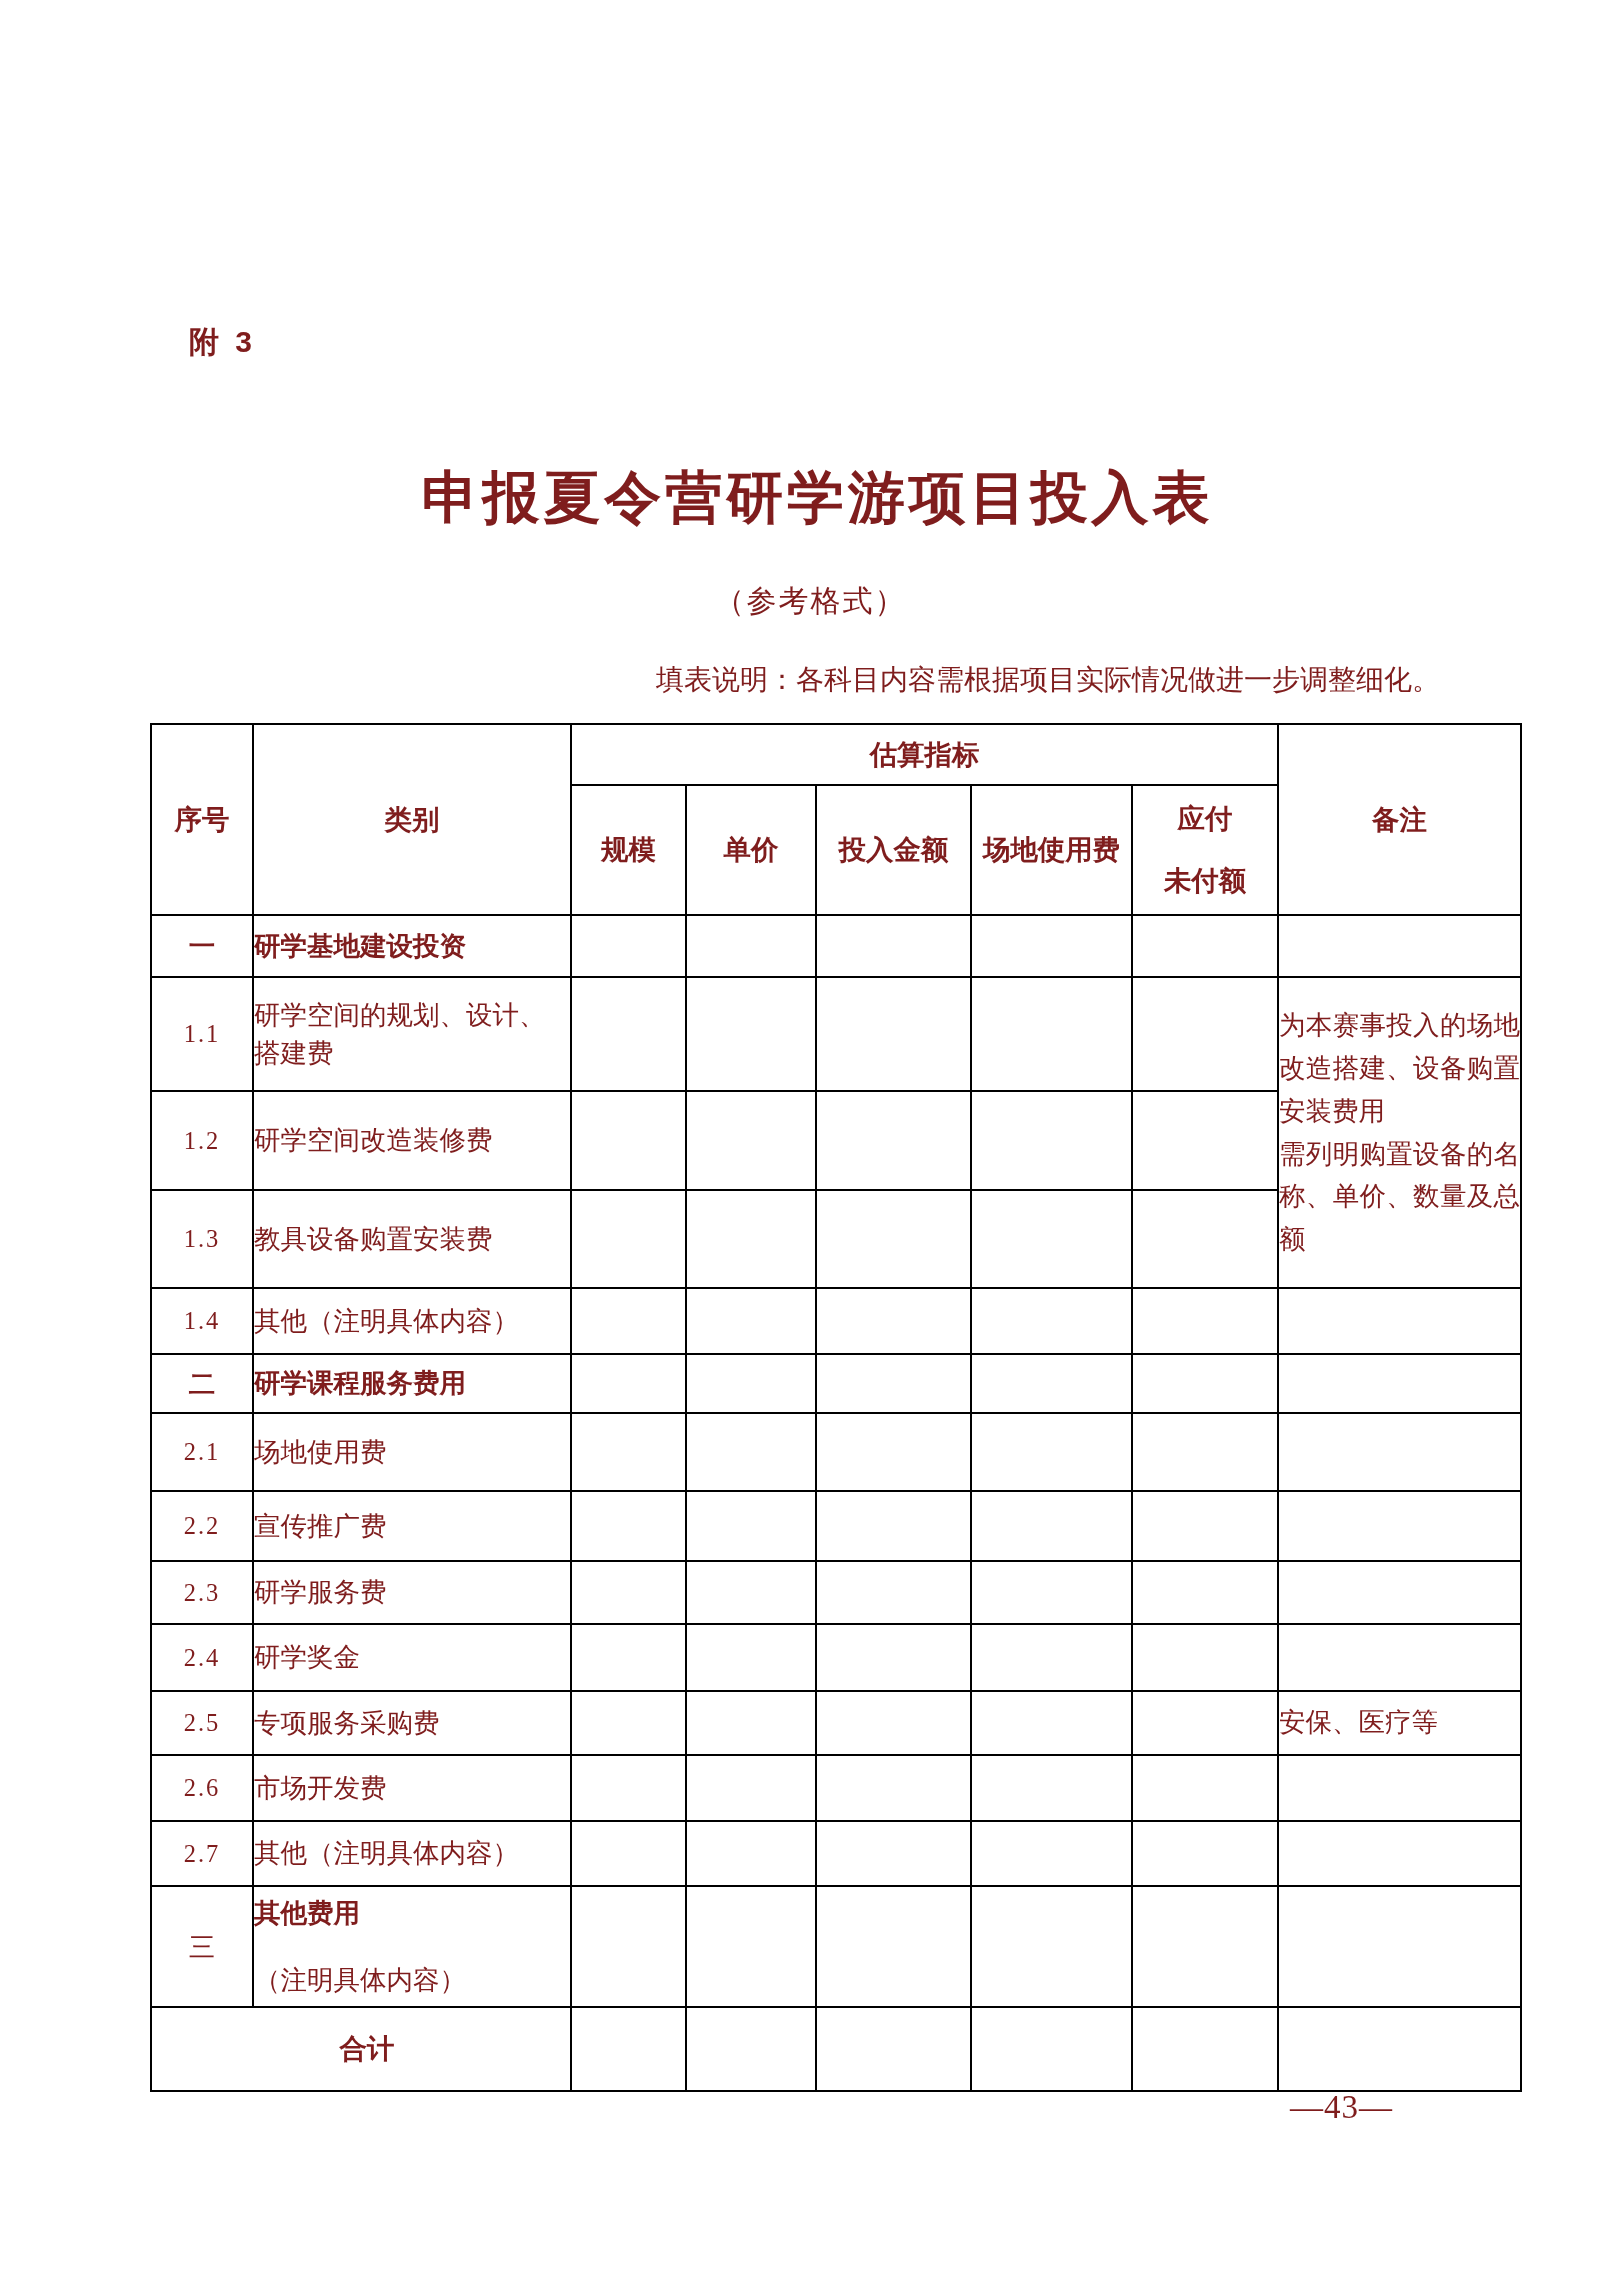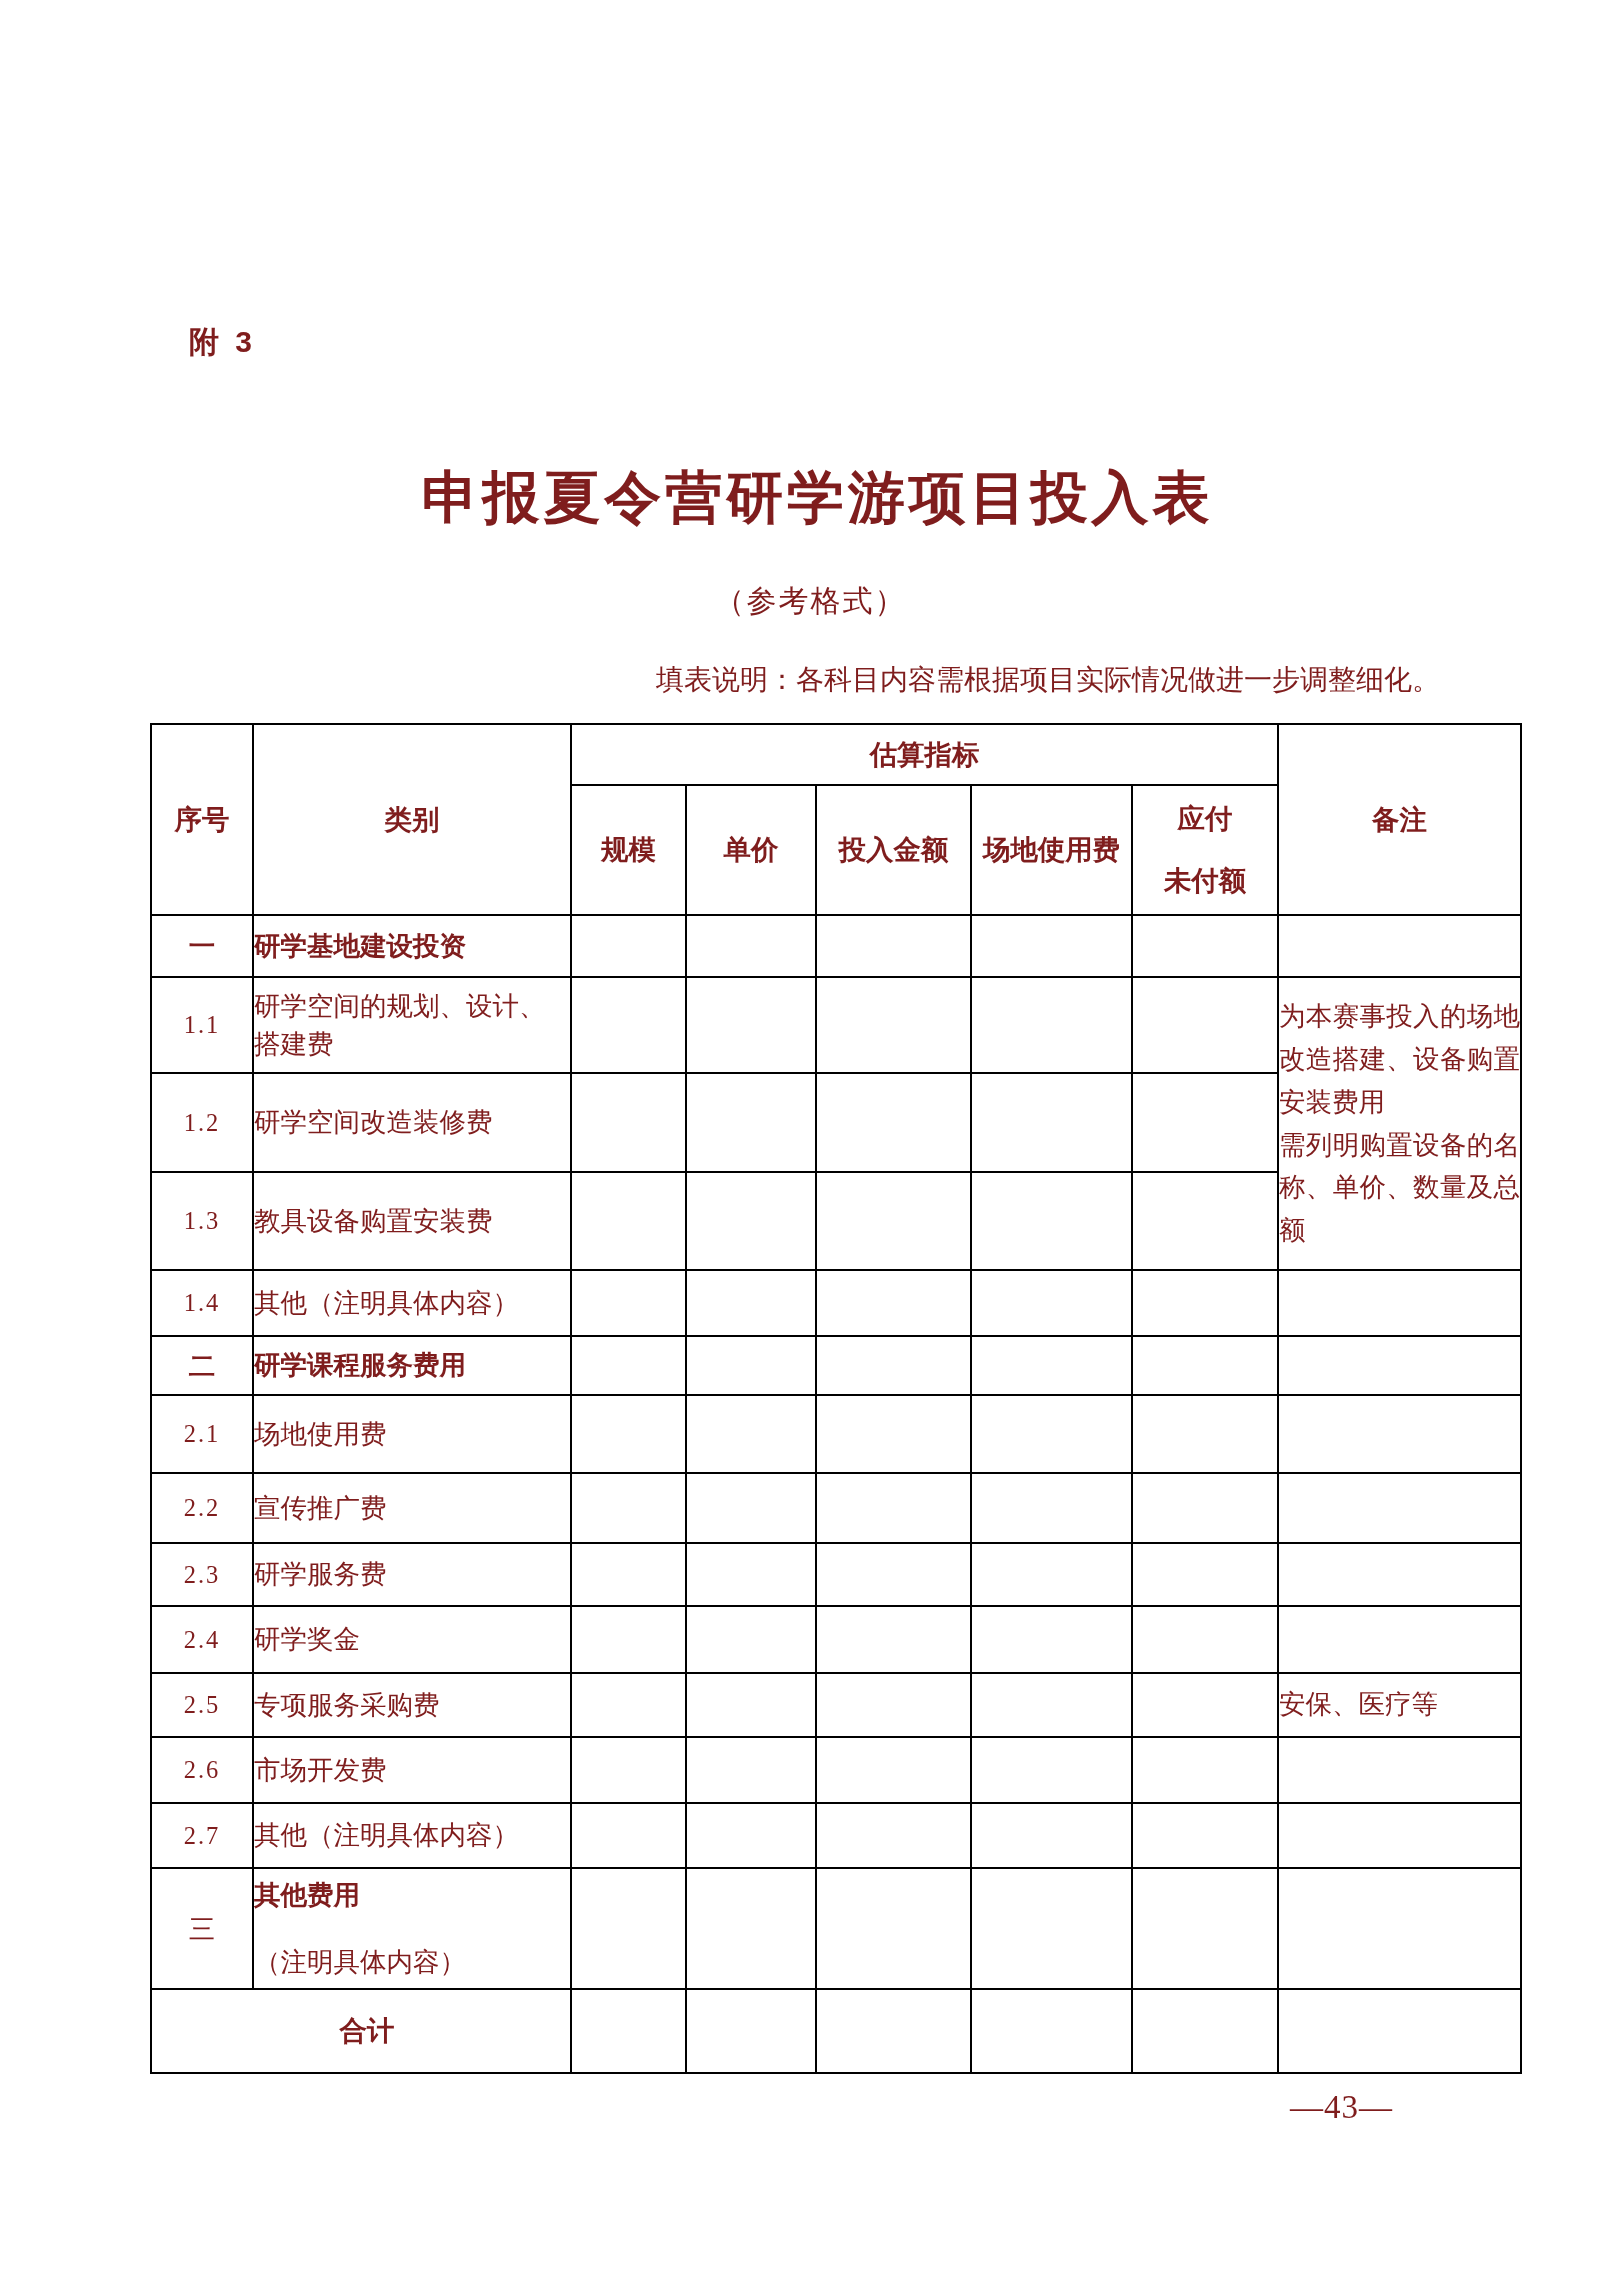--- a/index.html
+++ b/index.html
@@ -107,21 +107,21 @@
         <tr style="height: 62px;">
           <td class="serial sec hei">一</td>
           <td class="cat hei">研学基地建设投资</td>
           <td></td>
           <td></td>
           <td></td>
           <td></td>
           <td></td>
           <td class="remark"></td>
         </tr>
-        <tr style="height: 96px;">
+        <tr style="height: 114px;">
           <td class="serial">1.1</td>
           <td class="cat">研学空间的规划、设计、搭建费</td>
           <td></td>
           <td></td>
           <td></td>
           <td></td>
           <td></td>
           <td rowspan="3" class="remark-merged">
             <p>为本赛事投入的场地改造搭建、设备购置安装费用</p>
             <p>需列明购置设备的名称、单价、数量及总额</p>

